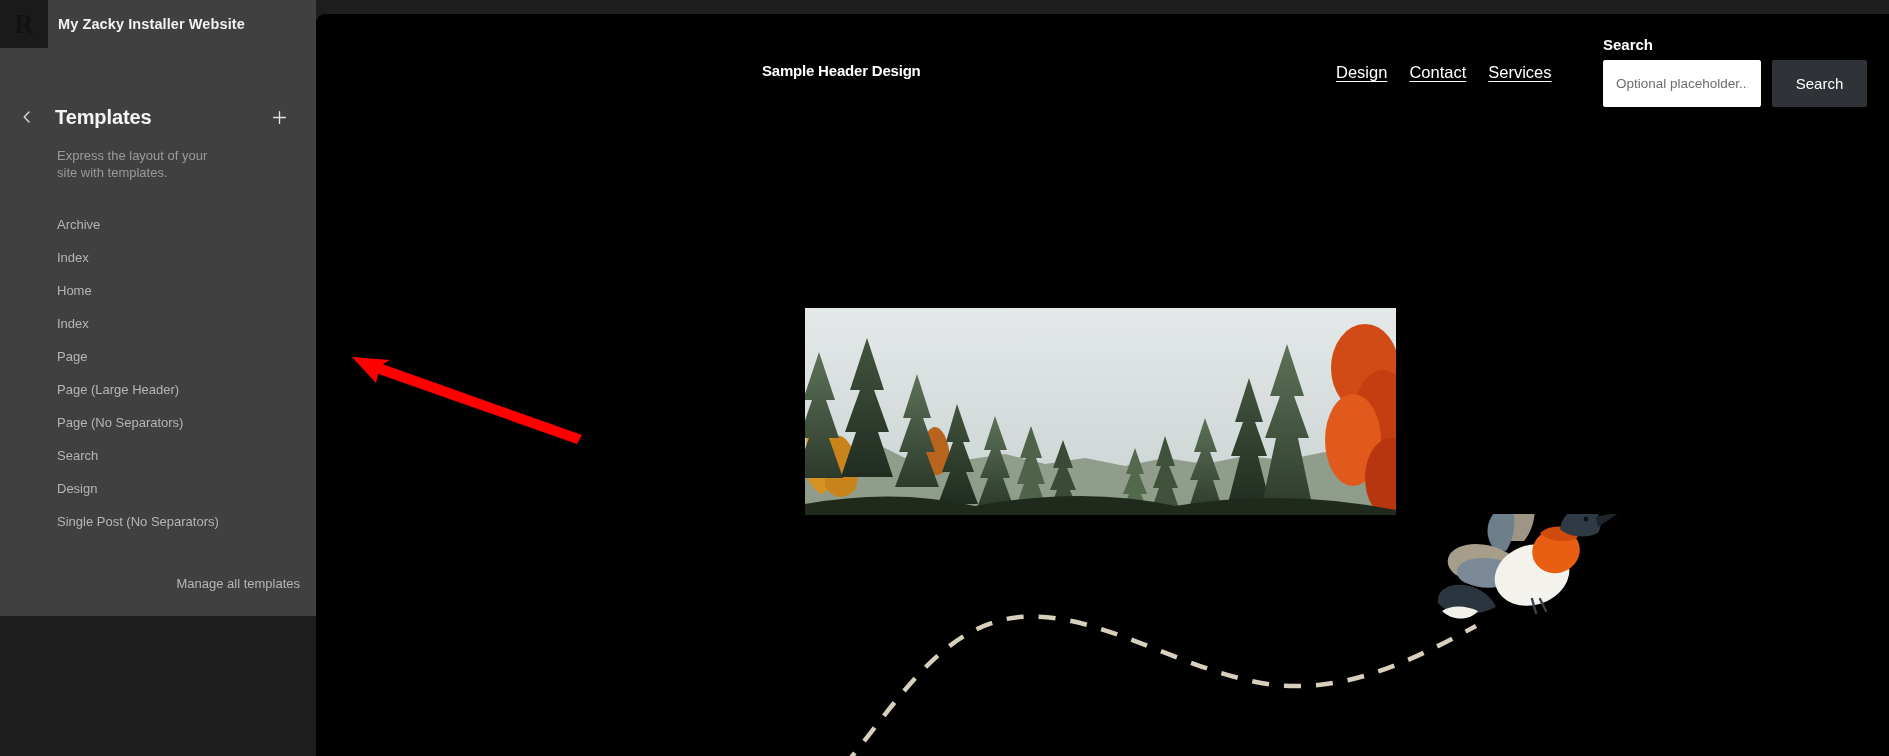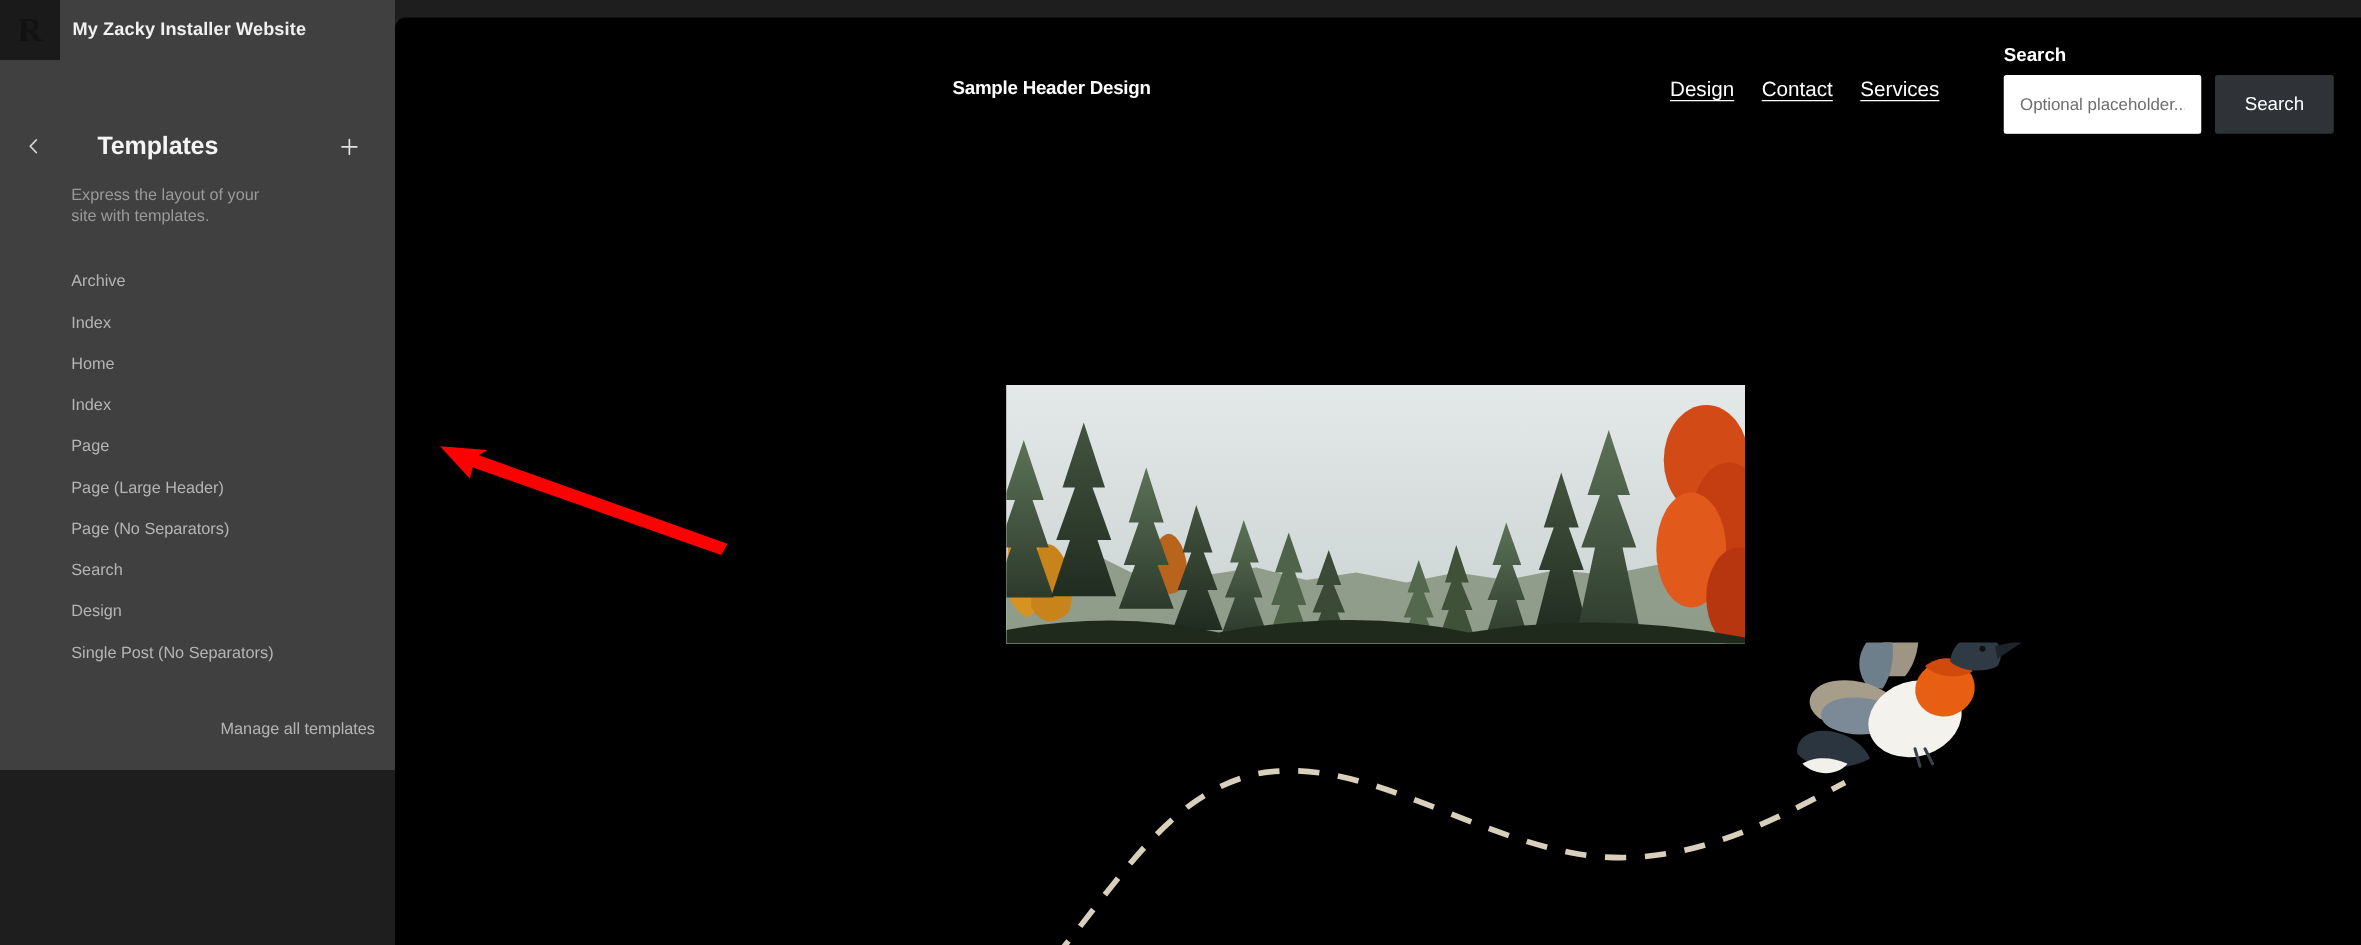--- a/index.html
+++ b/index.html
@@ -56,21 +56,20 @@
     margin-left: 10px;
     letter-spacing: 0.1px;
   }
 
   .panel-title-row {
     display: flex;
     align-items: center;
     height: 40px;
     margin-top: 49px;
     padding: 0 20px 0 10px;
-    gap: 23px;
   }
   .icon-btn {
     width: 34px;
     height: 34px;
     display: flex;
     align-items: center;
     justify-content: center;
     background: transparent;
     border: none;
     cursor: pointer;

